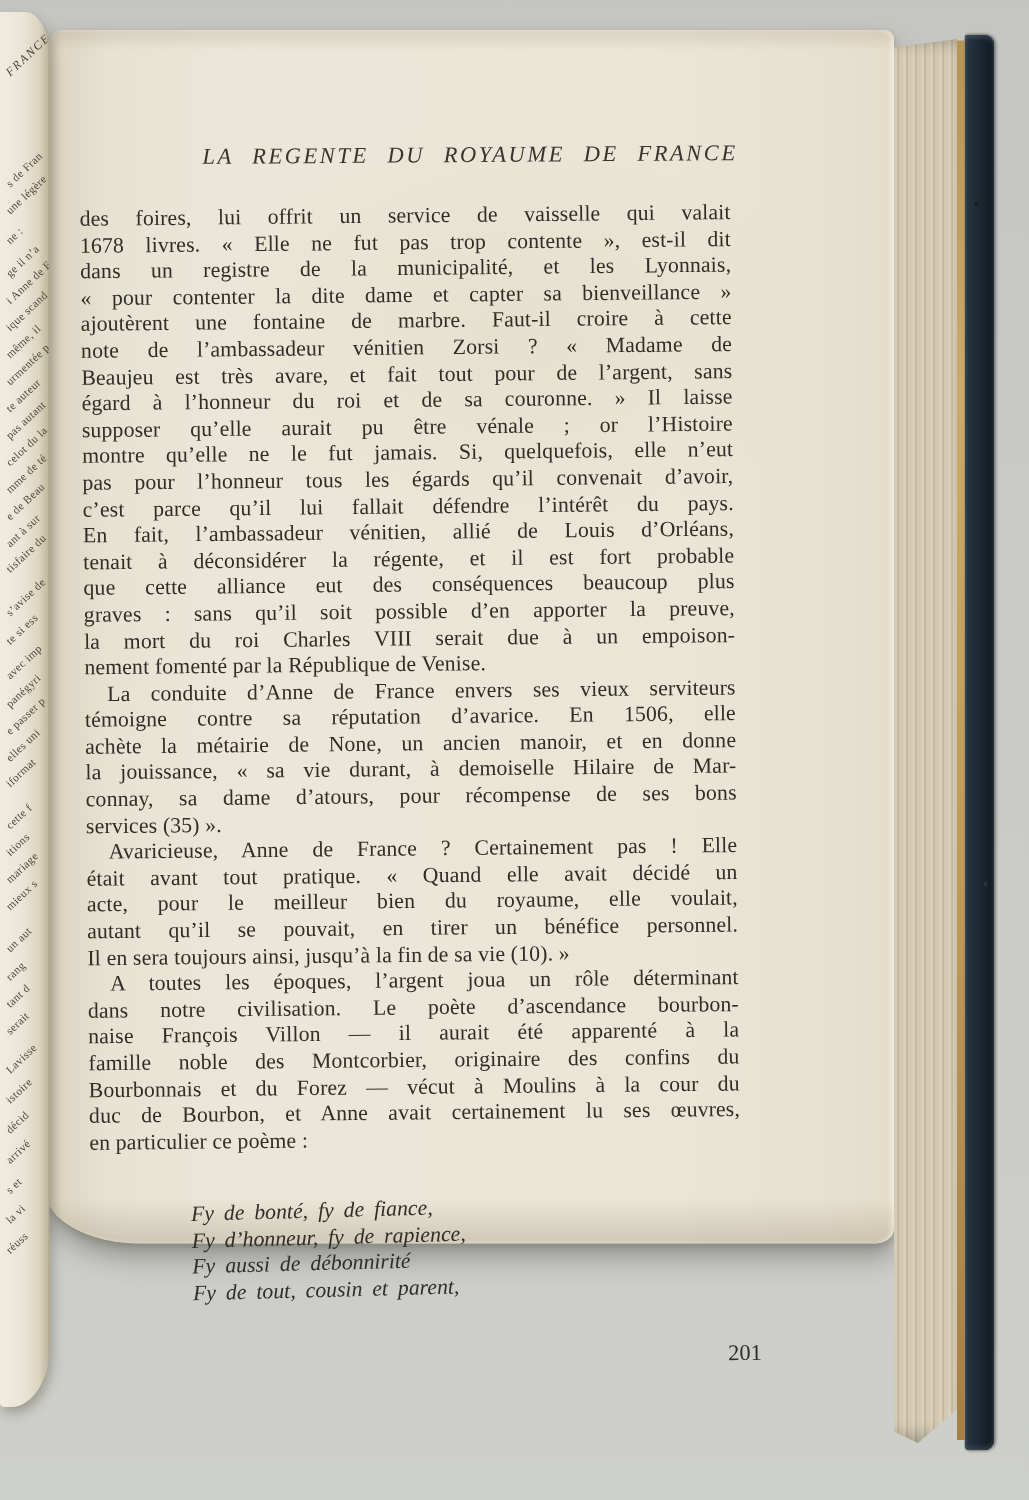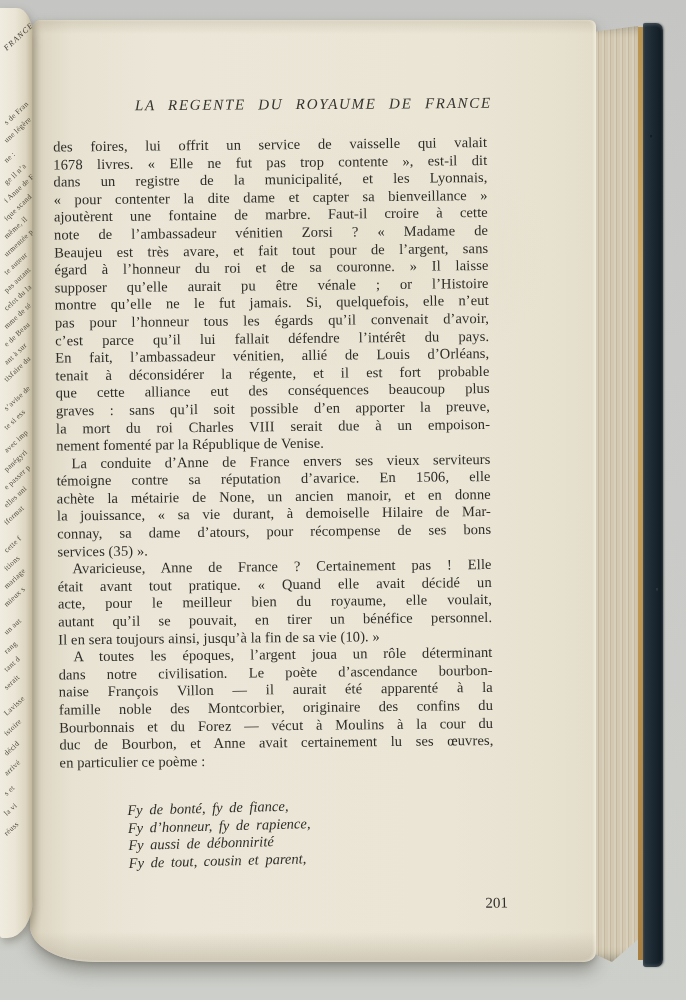--- a/index.html
+++ b/index.html
@@ -18,21 +18,21 @@
   }
   .frag{
     position:absolute;left:2px;font-size:7.5px;color:#4e4a3d;
     transform:rotate(-43deg);transform-origin:left top;
     white-space:nowrap;letter-spacing:.3px;
   }
   .frag.head{font-style:italic;font-size:8px;letter-spacing:1.2px;color:#45413５;}
   .frag.head{color:#45413a;}
   
   .page{
-    position:absolute;left:30px;top:20px;width:566px;height:942px;z-index:2;
+    position:absolute;left:30px;top:20px;width:566px;height:809px;z-index:2;
     background:
       linear-gradient(180deg,rgba(120,105,80,.16) 0,rgba(120,105,80,0) 14px),
       linear-gradient(0deg,rgba(110,95,70,.22) 0,rgba(110,95,70,0) 30px),
       radial-gradient(ellipse 300px 200px at 55% 25%,rgba(200,188,155,.12),rgba(200,188,155,0) 70%),
       linear-gradient(90deg,#c9c0aa 0,#ddd6c3 11px,#e7e2d2 42px,#ebe6d7 130px,#eae5d5 420px,#e7e1d0 520px,#e3ddca 100%);
     border-radius:10px 6px 12px 64px / 18px 6px 10px 36px;
     box-shadow:0 10px 16px rgba(60,58,48,.35),0 2px 5px rgba(60,58,48,.22),
                inset -2px 0 3px rgba(255,252,240,.5);
   }
   .page-header{

